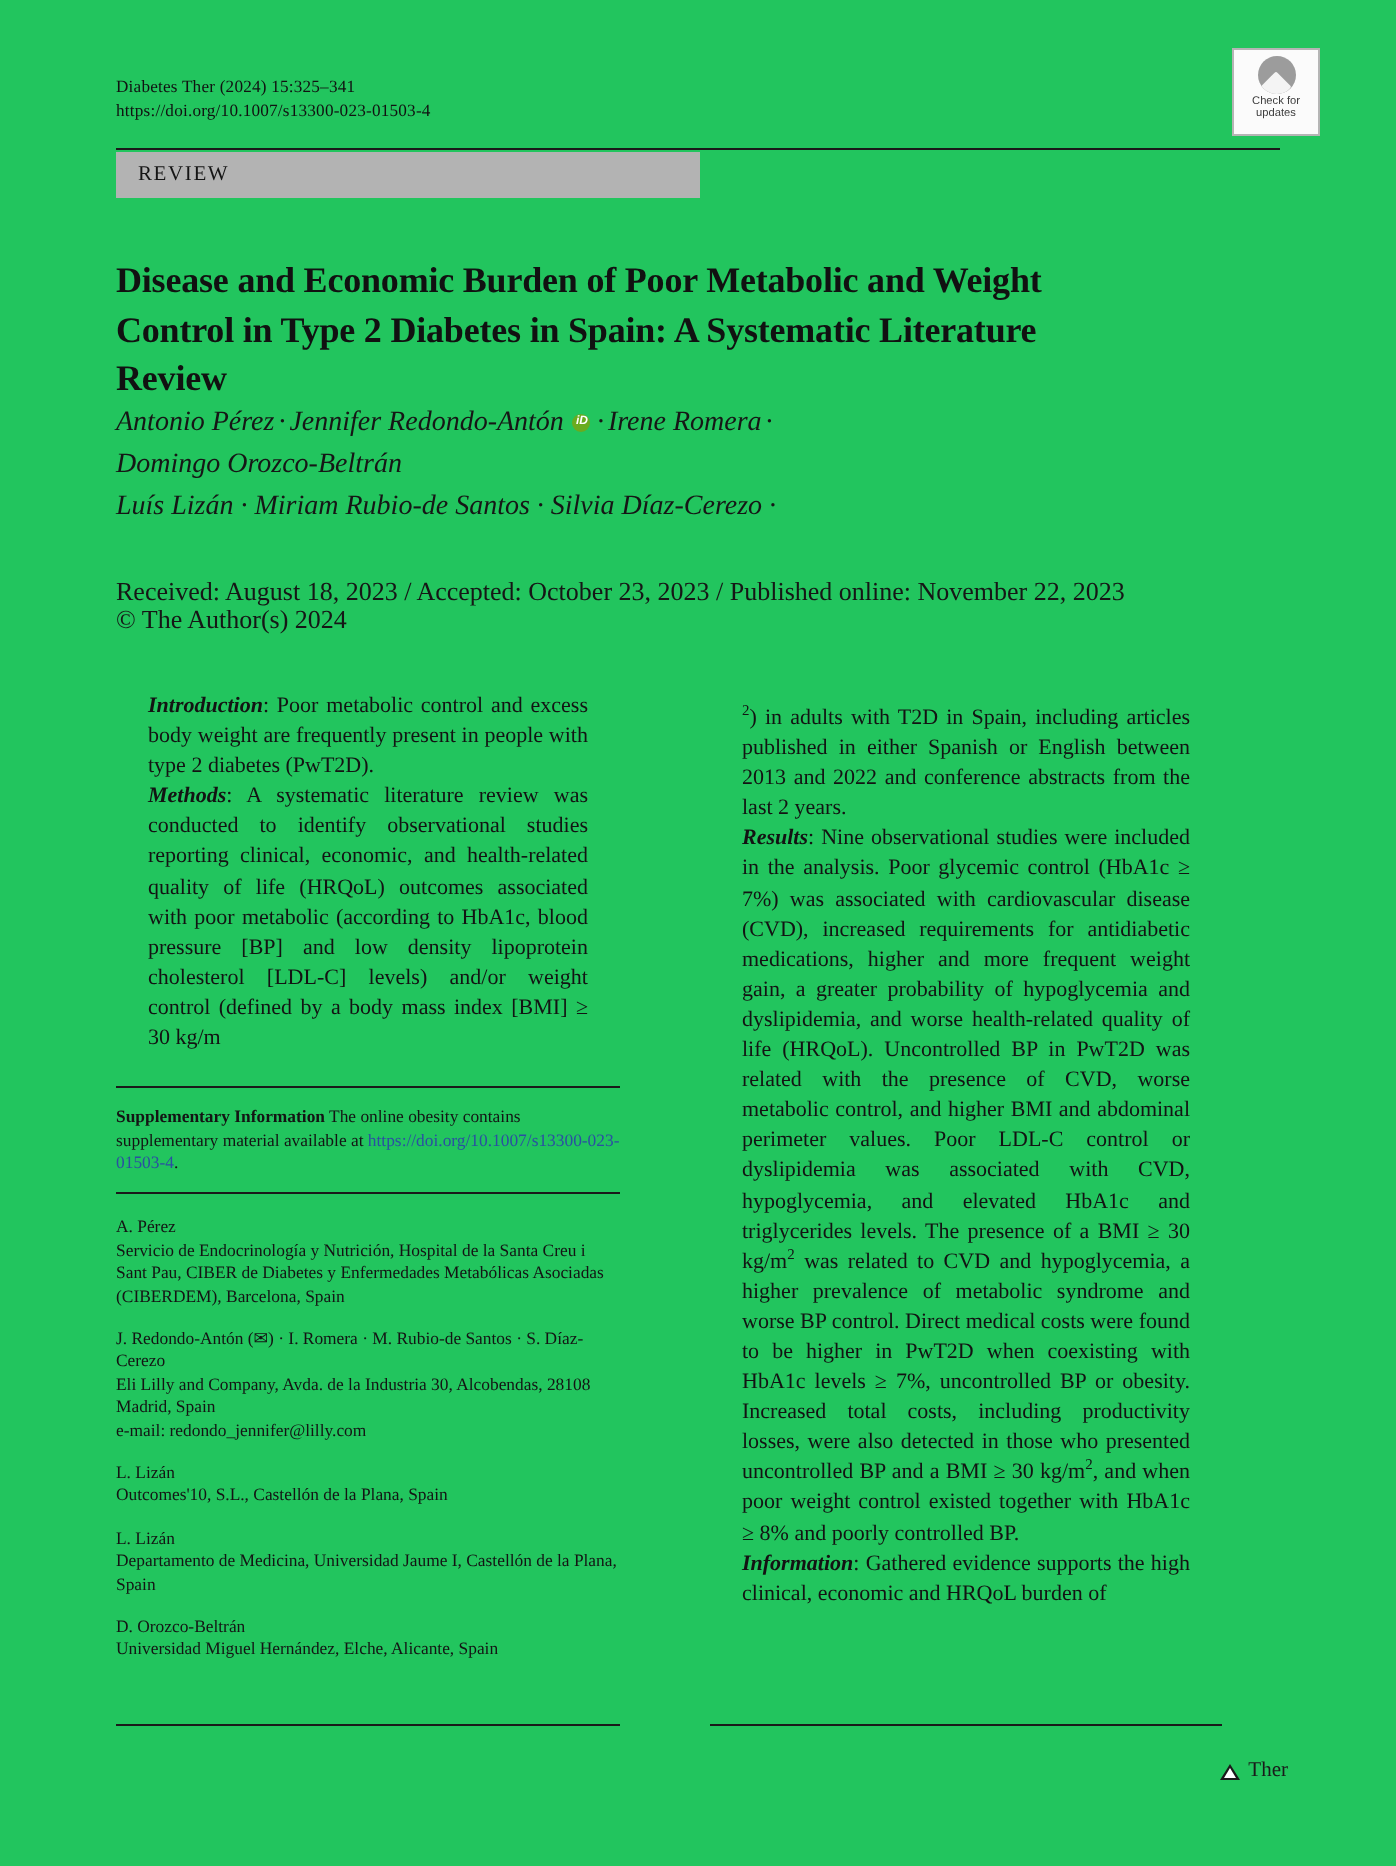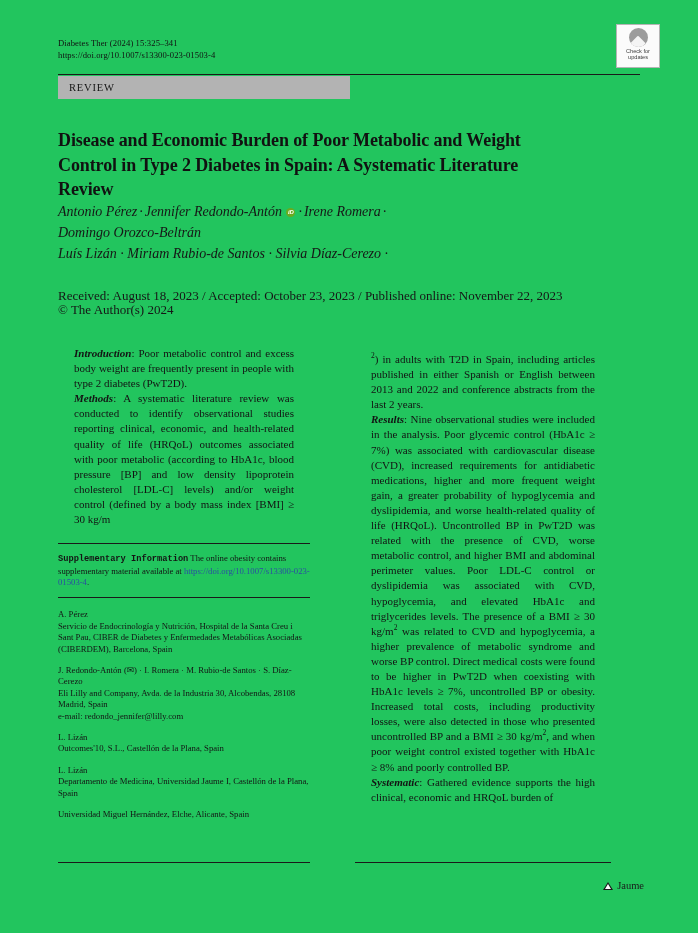--- a/index.html
+++ b/index.html
@@ -192,21 +192,21 @@
     width: 100%;
     height: 1px;
     background: #1a1a1a;
     margin: 10px 0 9px 0;
   }
   .supp {
     font-size: 8.7px;
     line-height: 11.4px;
     color: #141414;
   }
-  .supp b { font-weight: bold; font-family: Liberation Mono, monospace; }
+  .supp b { font-weight: bold; }
   .supp .link { color: #2b4fa2; }
 
   .supp-rule-2 {
     width: 100%;
     height: 1px;
     background: #1a1a1a;
     margin: 9px 0 11px 0;
   }
 
   .affil {
@@ -329,34 +329,35 @@
       </div>
       <div class="block">
         <div class="nm">L. Lizán</div>
         <div>Outcomes'10, S.L., Castellón de la Plana, Spain</div>
       </div>
       <div class="block">
         <div class="nm">L. Lizán</div>
         <div>Departamento de Medicina, Universidad Jaume I, Castellón de la Plana, Spain</div>
       </div>
       <div class="block">
+        <div class="nm">D. Orozco-Beltrán</div>
         <div>Universidad Miguel Hernández, Elche, Alicante, Spain</div>
       </div>
     </div>
   </div>
 
   <div class="col-right">
     <div class="body-text">
       <p><span><sup>2</sup><span>) in adults with T2D in Spain, including articles published in either Spanish or English between 2013 and 2022 and conference abstracts from the last 2 years.</span></span></p>
       <p><span class="lbl">Results</span><span>: Nine observational studies were included in the analysis. Poor glycemic control (HbA1c ≥ 7%) was associated with cardiovascular disease (CVD), increased requirements for antidiabetic medications, higher and more frequent weight gain, a greater probability of hypoglycemia and dyslipidemia, and worse health-related quality of life (HRQoL). Uncontrolled BP in PwT2D was related with the presence of CVD, worse metabolic control, and higher BMI and abdominal perimeter values. Poor LDL-C control or dyslipidemia was associated with CVD, hypoglycemia, and elevated HbA1c and triglycerides levels. The presence of a BMI ≥ 30 kg/m</span><sup>2</sup><span> was related to CVD and hypoglycemia, a higher prevalence of metabolic syndrome and worse BP control. Direct medical costs were found to be higher in PwT2D when coexisting with HbA1c levels ≥ 7%, uncontrolled BP or obesity. Increased total costs, including productivity losses, were also detected in those who presented uncontrolled BP and a BMI ≥ 30 kg/m</span><sup>2</sup><span>, and when poor weight control existed together with HbA1c ≥ 8% and poorly controlled BP.</span></p>
-      <p><span class="lbl">Systematic</span><span>: Gathered evidence supports the high clinical, economic and HRQoL burden of</span></p>
+      <p><span class="lbl">Information</span><span>: Gathered evidence supports the high clinical, economic and HRQoL burden of</span></p>
     </div>
   </div>
 
   <div class="bottom-rule"></div>
   <div class="right-bottom-rule"></div>
 
   <div class="adis">
     <span class="tri"></span>
-    <span>Jaume</span>
+    <span>Ther</span>
   </div>
 
 </div>
 
 </body></html>

